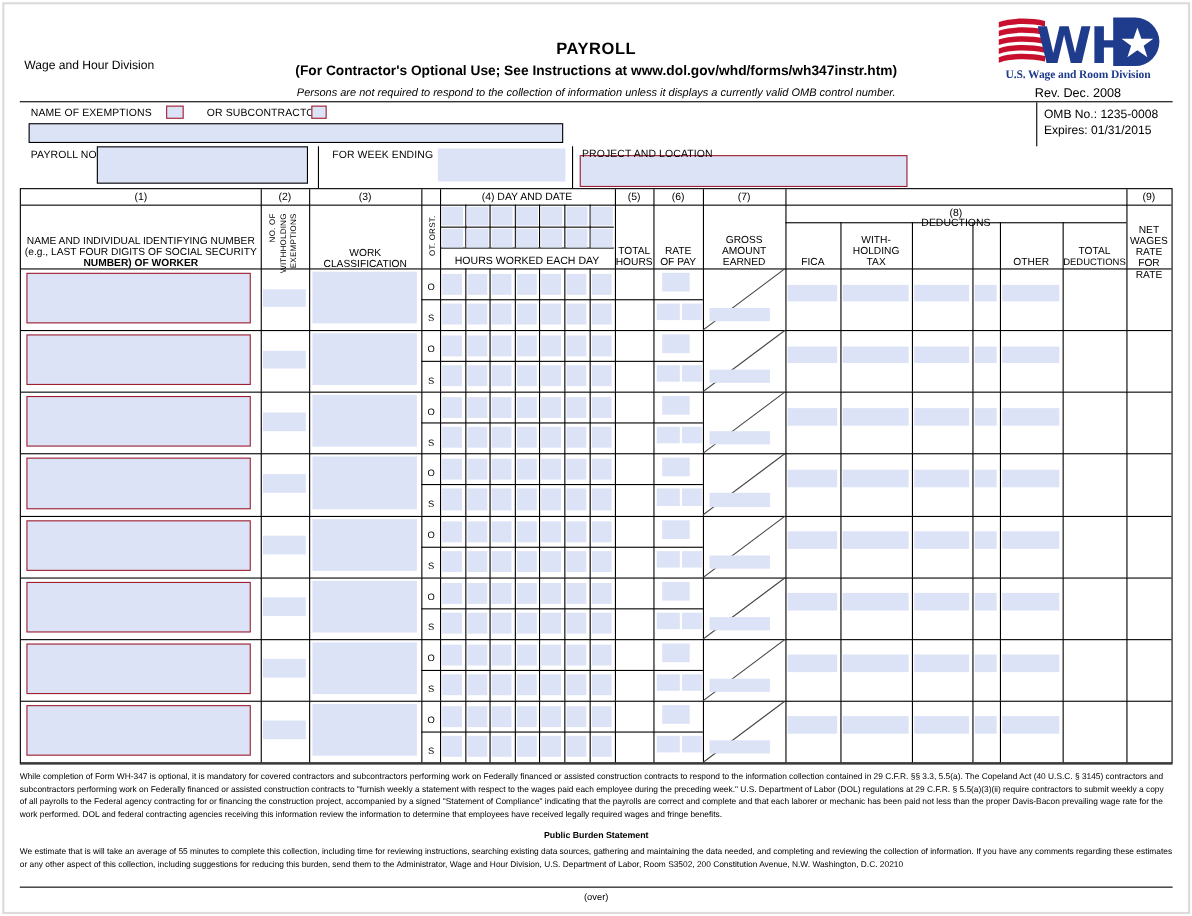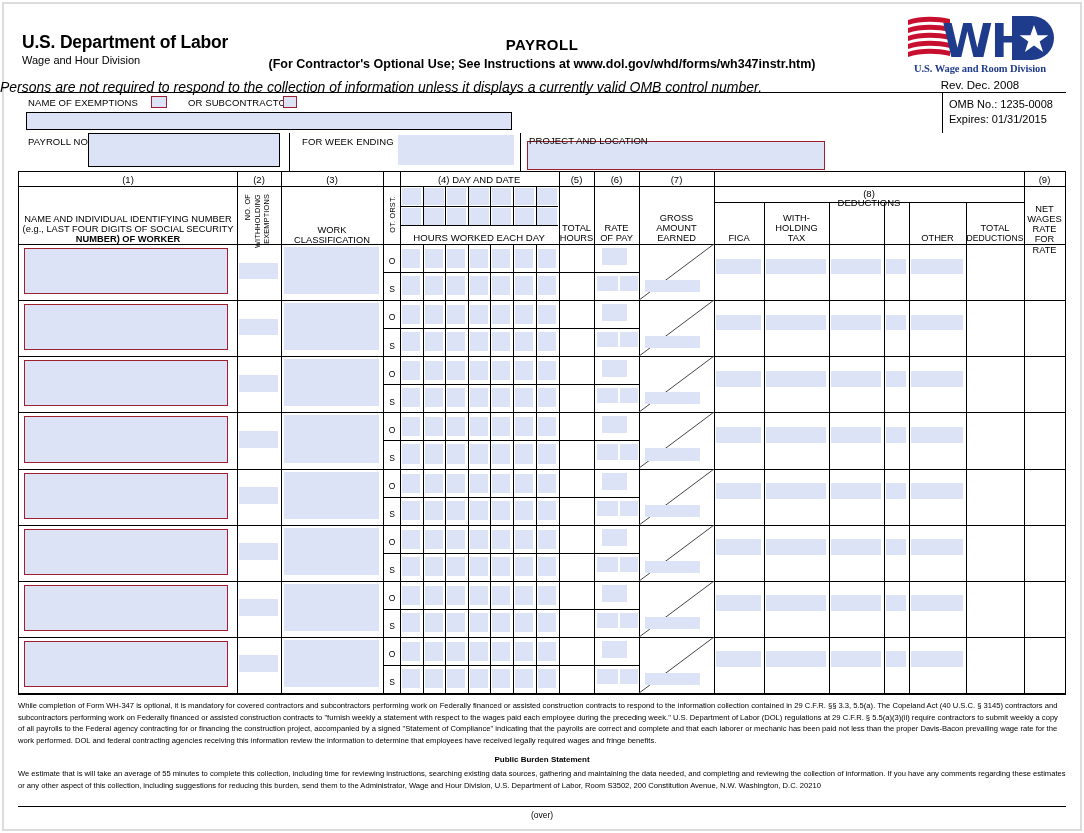--- a/index.html
+++ b/index.html
@@ -6,21 +6,21 @@
   body{width:1084px;height:833px;font-family:"Liberation Sans",sans-serif;color:#000;position:relative;overflow:hidden;}
   .page{position:absolute;left:0;top:0;width:1084px;height:833px;background:#fff;}
   .page::before{content:"";position:absolute;left:2px;top:2px;right:2px;bottom:2px;border:2px solid #dcdcdc;pointer-events:none;}
 
   
   .hdr{position:absolute;left:0;top:0;width:1084px;height:92px;}
   .dol-title{position:absolute;left:22px;top:32px;font-size:17.5px;font-weight:bold;letter-spacing:-0.2px;}
   .dol-sub{position:absolute;left:22px;top:54px;font-size:11px;}
   .payroll-title{position:absolute;left:0;top:36px;width:1084px;text-align:center;font-size:15px;font-weight:bold;letter-spacing:0.5px;}
   .payroll-sub{position:absolute;left:0;top:57px;width:1084px;text-align:center;font-size:12.5px;font-weight:bold;}
-  .persons{position:absolute;left:0;top:79px;width:1084px;text-align:left;font-size:14px;font-style:italic;}
+  .persons{position:absolute;left:0;top:79px;width:1084px;text-align:center;font-size:10px;font-style:italic;}
 
   
   .whd{position:absolute;right:26px;top:14px;width:152px;height:50px;}
   .whd-cap{position:absolute;right:24px;top:63px;width:160px;text-align:center;font-family:"Liberation Serif",serif;font-size:10.5px;font-weight:bold;color:#1f3b8c;letter-spacing:-0.1px;}
   .rev{position:absolute;right:24px;top:79px;width:160px;text-align:center;font-size:11.5px;}
 
   
   .idbox{position:absolute;left:18px;top:92px;width:1048px;height:79px;border-top:1.2px solid #000;box-sizing:border-box;}
   .lbl{font-size:9.5px;letter-spacing:0.1px;white-space:nowrap;}
   .fill{background:#dde3f7;}
@@ -78,21 +78,20 @@
   .botline{position:absolute;left:18px;top:806px;width:1048px;border-top:1.1px solid #000;}
   .over{position:absolute;left:18px;top:810px;width:1048px;text-align:center;font-size:8.5px;}
   .topline-foot{position:absolute;left:18px;top:694px;width:1048px;border-top:1.3px solid #000;}
 </style>
 </head>
 <body>
 
 <div class="page">
 
   <div class="hdr">
-    <div class="dol-title">U.S. Department of Labor</div>
     <div class="dol-sub">Wage and Hour Division</div>
     <div class="payroll-title">PAYROLL</div>
     <div class="payroll-sub">(For Contractor's Optional Use; See Instructions at www.dol.gov/whd/forms/wh347instr.htm)</div>
     <div class="persons">Persons are not required to respond to the collection of information unless it displays a currently valid OMB control number.</div>
 
     <div class="whd">
       <svg width="152" height="50" viewBox="0 0 152 50">
         <g>
           <path d="M2,6 C14,2 30,2 44,5 L44,10 C30,7 14,7 2,11 Z" fill="#c8102e"></path>
           <path d="M2,14 C14,10 30,10 44,13 L44,18 C30,15 14,15 2,19 Z" fill="#c8102e"></path>

